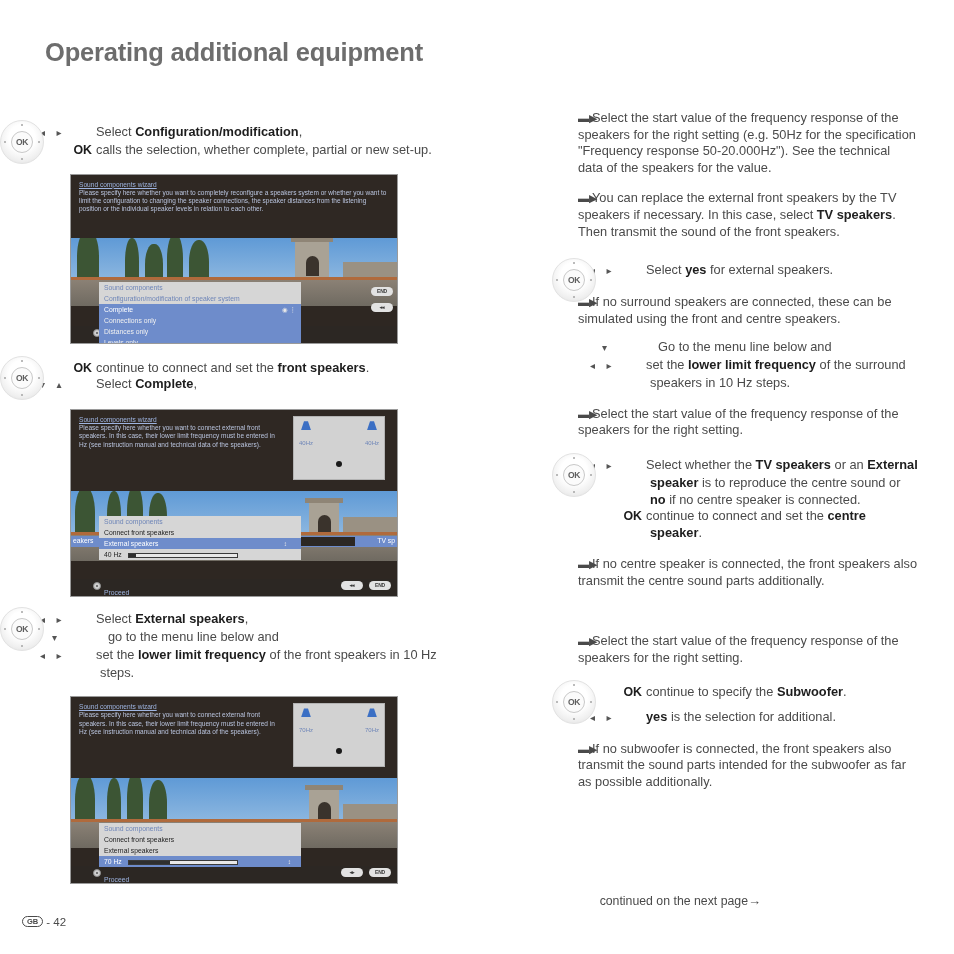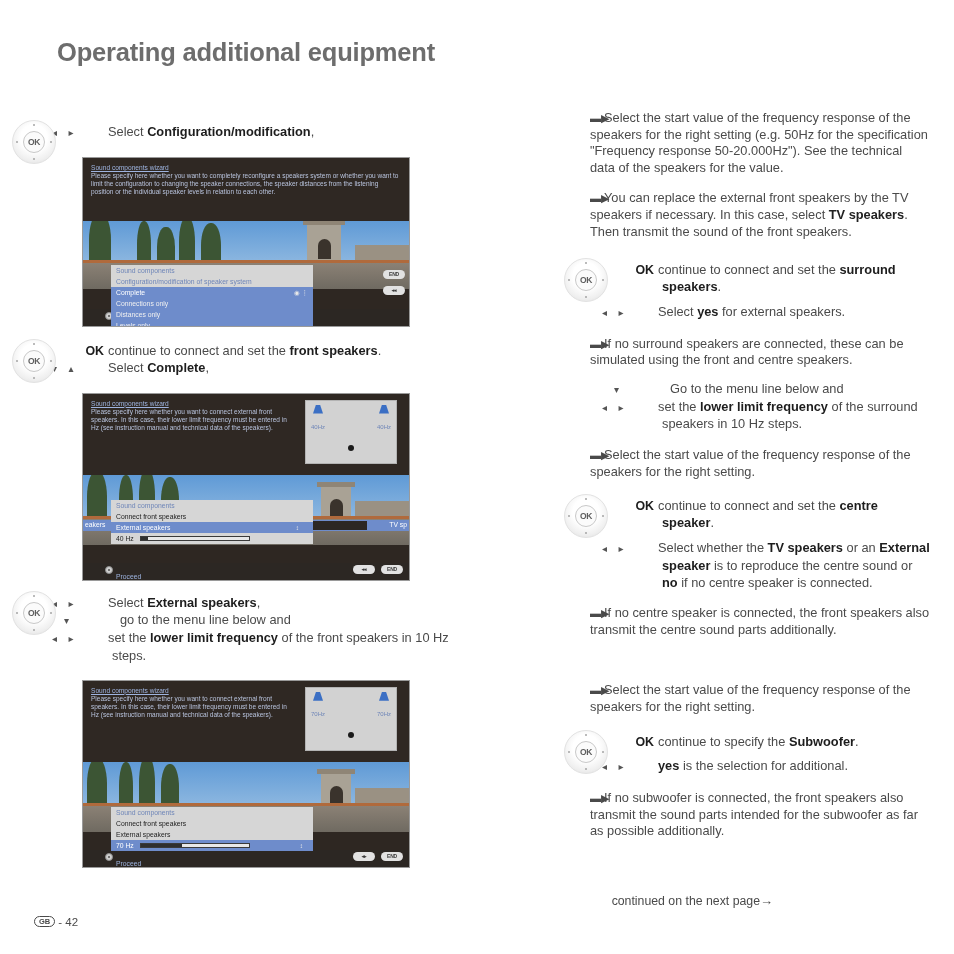--- a/index.html
+++ b/index.html
@@ -3,21 +3,21 @@
 <meta charset="utf-8">
 <style>
   html, body {
     margin: 0; padding: 0;
     width: 954px; height: 954px;
     background: #ffffff;
     font-family: "Liberation Sans", sans-serif;
     color: #3b3b3b;
     overflow: hidden;
   }
-  .page { position: relative; width: 797px; height: 954px; margin-left: 12px; }
+  .page { position: relative; width: 797px; height: 954px; }
 
   
   .page-title {
     position: absolute;
     left: 45px; top: 38px;
     font-size: 25.5px;
     font-weight: bold;
     color: #6d6d6d;
     letter-spacing: -0.2px;
   }
@@ -348,20 +348,21 @@
       <div class="remote">
         <div class="ring"></div>
         <div class="dot d-t"></div>
         <div class="dot d-b"></div>
         <div class="dot d-l"></div>
         <div class="dot d-r"></div>
         <div class="okc">OK</div>
       </div>
       <div class="txt">
         <span class="line hang"><span class="keys">◂  ▸</span><span>Select </span><b>Configuration/modification</b><span>,</span></span>
+        <span class="line hang"><span class="okk">OK</span><span>calls the selection, whether complete, partial or new set-up.</span></span>
       </div>
     </div>
 
     <div class="gap-s"></div>
 
     <div class="tvshot" style="height:168px;">
       <div class="tv-help wide" style="height:45px;">
         <span class="hdr">Sound components wizard</span>
         <span class="body">Please specify here whether you want to completely reconfigure a speakers system or whether you want to limit the configuration to changing the speaker connections, the speaker distances from the listening position or the individual speaker levels in relation to each other.</span>
       </div>
@@ -562,21 +563,20 @@
     <div class="instr" style="margin-top:22px; margin-left:42px; width:298px;">
       <div class="remote" style="left:-68px;">
         <div class="ring"></div>
         <div class="dot d-t"></div>
         <div class="dot d-b"></div>
         <div class="dot d-l"></div>
         <div class="dot d-r"></div>
         <div class="okc">OK</div>
       </div>
       <div class="txt">
-        <span class="line hang"><span class="okk">OK</span><span>continue to connect and set the </span><b>surround speakers</b><span>.</span></span>
         <span class="line hang" style="margin-top:8px; display:block;"><span class="keys">◂  ▸</span><span>Select </span><b>yes</b><span> for external speakers.</span></span>
       </div>
     </div>
 
     <div class="para" style="margin-top:14px;">
       <span class="bullet-arrow">▬▶</span><span>If no surround speakers are connected, these can be simulated using the front and centre speakers.</span>
     </div>
 
     <div class="instr" style="margin-top:12px; margin-left:42px; width:298px;">
       <div class="txt">
@@ -592,22 +592,22 @@
     <div class="instr" style="margin-top:18px; margin-left:42px; width:298px;">
       <div class="remote" style="left:-68px;">
         <div class="ring"></div>
         <div class="dot d-t"></div>
         <div class="dot d-b"></div>
         <div class="dot d-l"></div>
         <div class="dot d-r"></div>
         <div class="okc">OK</div>
       </div>
       <div class="txt">
+        <span class="line hang" style="margin-top:8px; display:block;"><span class="keys">◂  ▸</span><span>Select whether the </span><b>TV speakers</b><span> or an </span><b>External speaker</b><span> is to reproduce the centre sound or </span><b>no</b><span> if no centre speaker is connected.</span></span>
         <span class="line hang"><span class="okk">OK</span><span>continue to connect and set the </span><b>centre speaker</b><span>.</span></span>
-        <span class="line hang" style="margin-top:8px; display:block;"><span class="keys">◂  ▸</span><span>Select whether the </span><b>TV speakers</b><span> or an </span><b>External speaker</b><span> is to reproduce the centre sound or </span><b>no</b><span> if no centre speaker is connected.</span></span>
       </div>
     </div>
 
     <div class="para" style="margin-top:14px;">
       <span class="bullet-arrow">▬▶</span><span>If no centre speaker is connected, the front speakers also transmit the centre sound parts additionally.</span>
     </div>
 
     <div class="instr" style="margin-top:12px; margin-left:42px; width:298px;">
       <div class="txt">
       </div>

